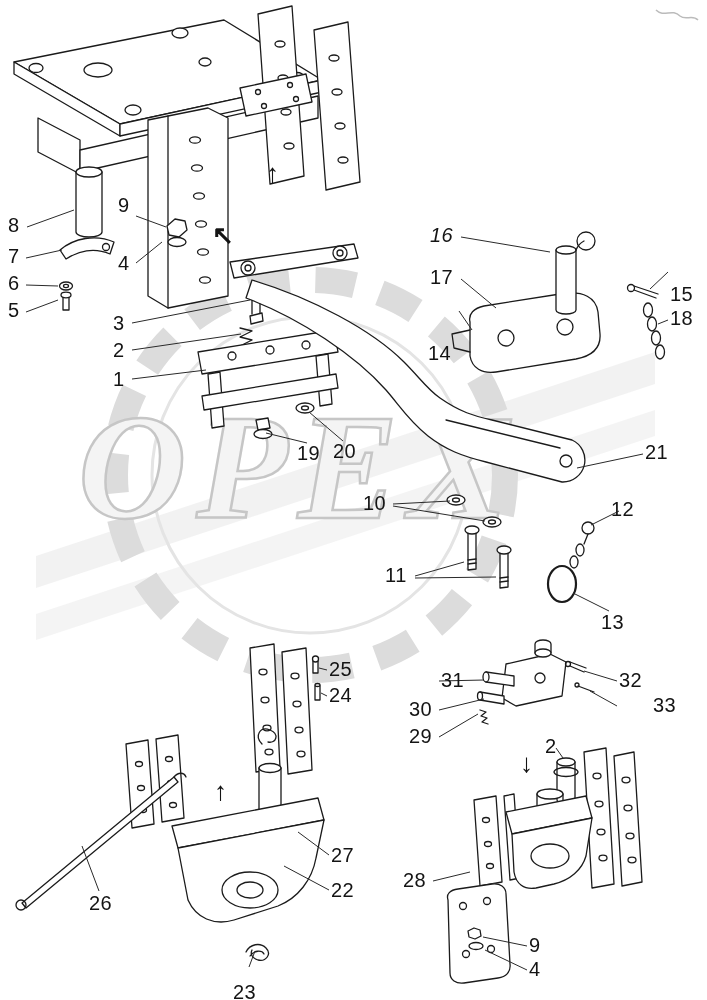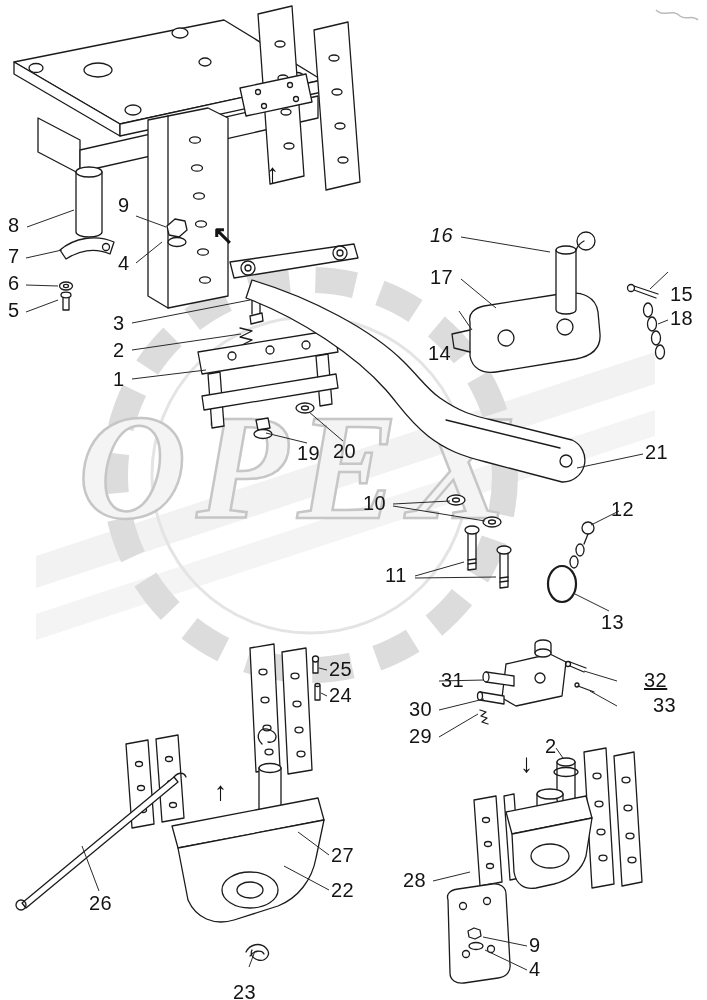--- a/index.html
+++ b/index.html
@@ -373,21 +373,21 @@
       <div class="callout" style="left: 601px; top: 612px;">13</div>
       <div class="callout" style="left: 329px; top: 659px;">25</div>
       <div class="callout" style="left: 329px; top: 685px;">24</div>
       <div class="callout" style="left: 331px; top: 845px;">27</div>
       <div class="callout" style="left: 331px; top: 880px;">22</div>
       <div class="callout" style="left: 89px; top: 893px;">26</div>
       <div class="callout" style="left: 233px; top: 969px; margin-top: 13px;">23</div>
       <div class="callout" style="left: 409px; top: 670px; margin-left: 32px;">31</div>
       <div class="callout" style="left: 409px; top: 699px;">30</div>
       <div class="callout" style="left: 409px; top: 726px;">29</div>
-      <div class="callout" style="left: 644px; top: 670px; text-decoration: underline;">32</div>
+      <div class="callout" style="left: 619px; top: 670px;">32</div>
       <div class="callout" style="left: 619px; top: 695px; margin-left: 34px;">33</div>
       <div class="callout" style="left: 545px; top: 736px;">2</div>
       <div class="callout" style="left: 403px; top: 870px;">28</div>
       <div class="callout" style="left: 529px; top: 935px;">9</div>
       <div class="callout" style="left: 529px; top: 959px;">4</div>
       <div class="arrow" style="left: 266px; top: 160px;">↑</div>
       <div class="arrow" style="left: 212px; top: 222px;">↖</div>
       <div class="arrow" style="left: 214px; top: 778px;">↑</div>
       <div class="arrow" style="left: 520px; top: 750px;">↓</div>
     </div>

